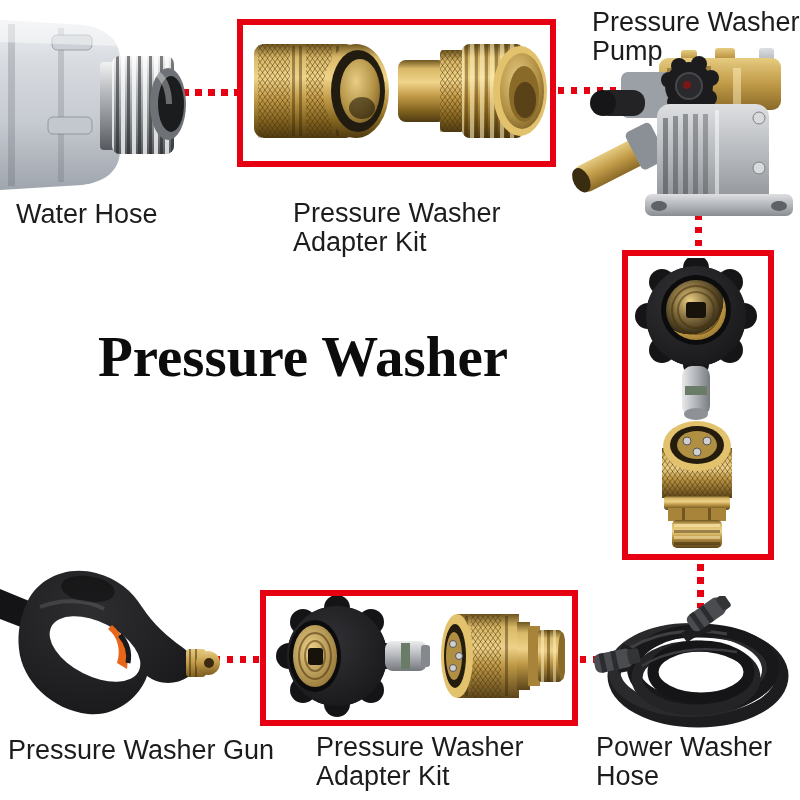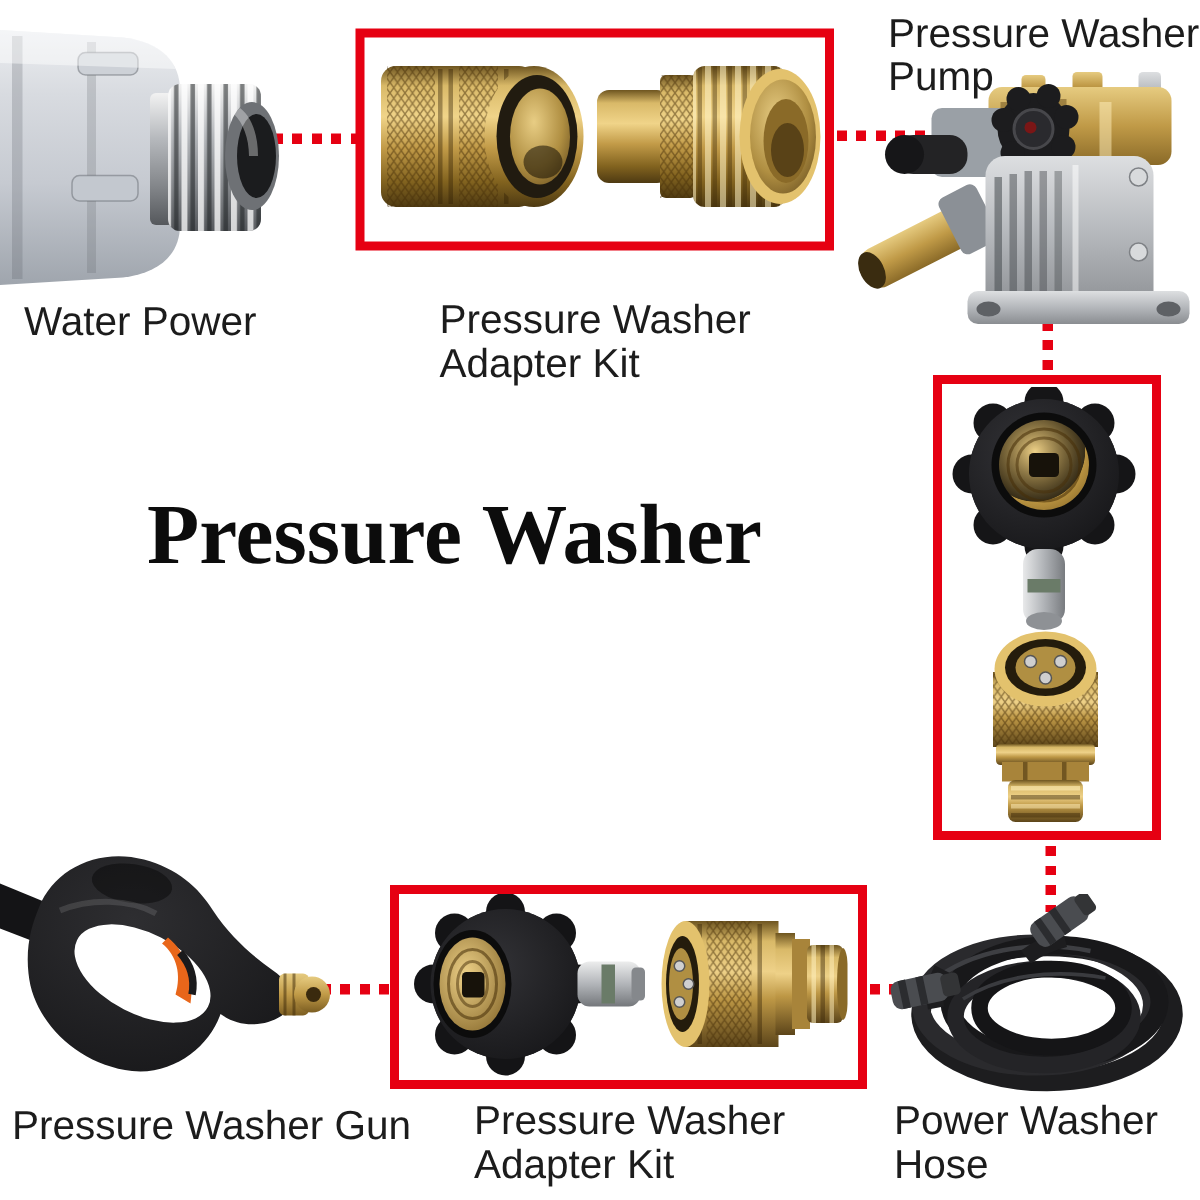--- a/index.html
+++ b/index.html
@@ -401,21 +401,21 @@
       <rect x="130" y="11" width="10" height="15" rx="3" fill="#333436"></rect>
     </g>
     <g transform="rotate(-12 22 64)">
       <rect x="2" y="55" width="38" height="19" rx="6" fill="#4a4c50"></rect>
       <rect x="8" y="55" width="5" height="19" fill="#2b2c2f"></rect>
       <rect x="20" y="55" width="5" height="19" fill="#2b2c2f"></rect>
       <rect x="36" y="57" width="12" height="15" rx="3" fill="#333436"></rect>
     </g>
   </svg>
 
-  <div class="label" style="left:16px;top:200px;width:200px;">Water Power</div>
+  <div class="label" style="left:16px;top:200px;width:200px;">Water Hose</div>
 
   <div class="label" style="left:293px;top:199px;width:230px;">
     <div>Pressure Washer</div>
     <div>Adapter Kit</div>
   </div>
 
   <div class="label" style="left:592px;top:8px;width:230px;">
     <div>Pressure Washer</div>
     <div>Pump</div>
   </div>

